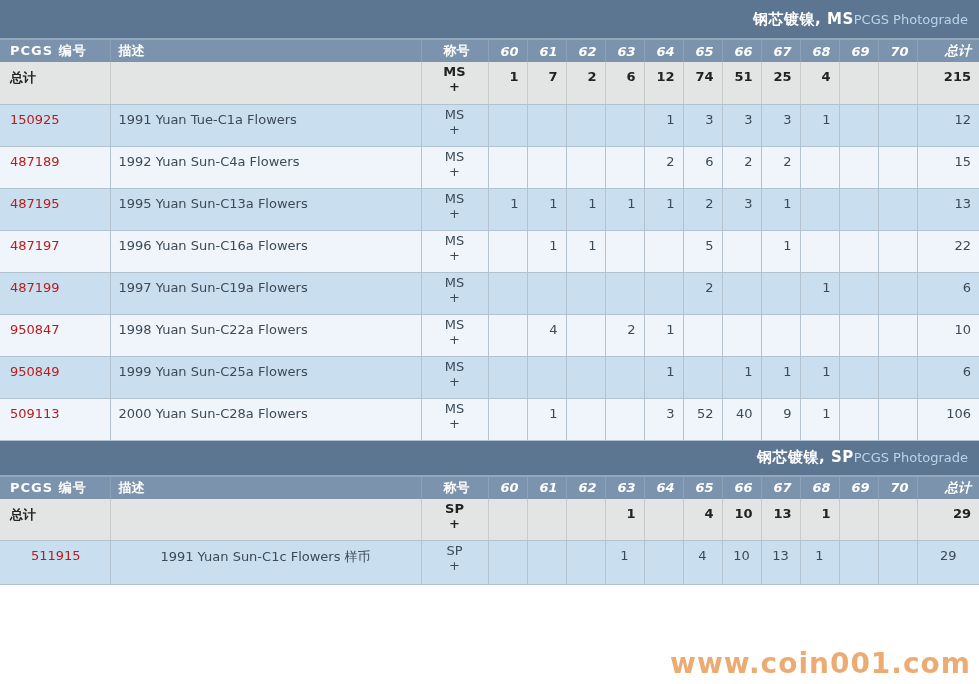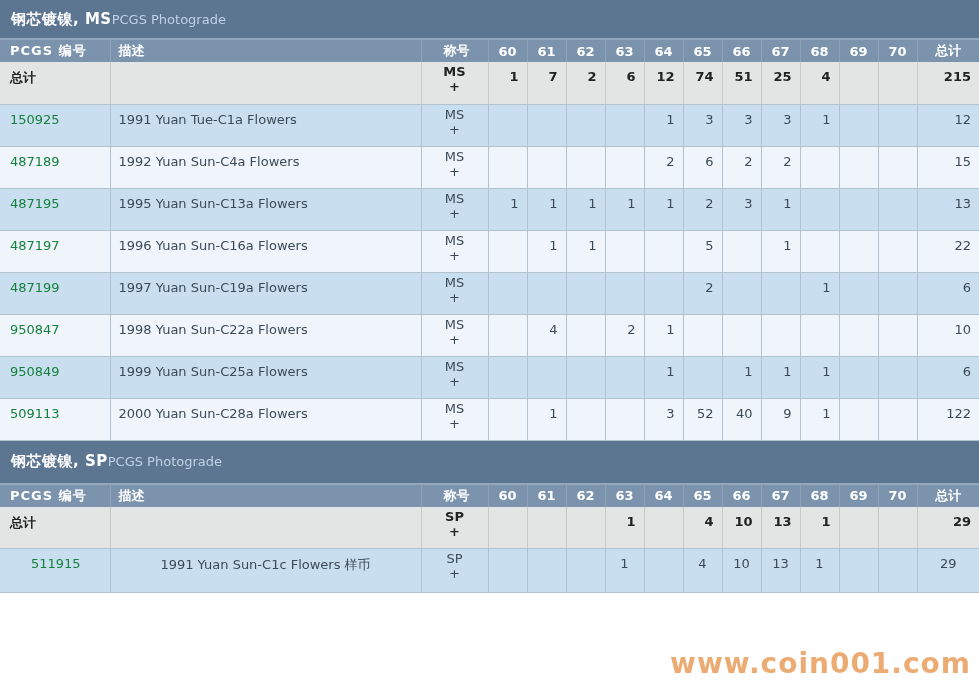--- a/index.html
+++ b/index.html
@@ -1,45 +1,45 @@
 <!DOCTYPE html>
 <html><head>
 <meta charset="utf-8">
 <style>
   * { box-sizing: border-box; margin: 0; padding: 0; }
   html, body { width: 979px; height: 684px; overflow: hidden; background: #ffffff;
     font-family: "DejaVu Sans", "Liberation Sans", sans-serif; }
   .page { position: relative; width: 979px; height: 684px; overflow: hidden; }
 
   .titlebar { height: 40px; background: #5c7590; border-bottom: 2px solid #93a8bc;
-    display: flex; align-items: center; justify-content: flex-start; padding: 0 11px; }
-  .table-block:last-child .titlebar { height: 44px; }
+    display: flex; align-items: center; justify-content: flex-end; padding: 0 11px; }
+  .table-block:last-child .titlebar { height: 36px; }
   .titlebar .title { color: #ffffff; font-weight: bold; font-size: 15px; letter-spacing: 0.5px; }
   .photograde { color: #bdd3e8; font-size: 13px; cursor: pointer; text-decoration: none; }
 
   table { border-collapse: collapse; table-layout: fixed; width: 979px; }
 
   th { background: #7b93ac; color: #ffffff; font-size: 13px; font-weight: bold;
     height: 16px; padding: 2px 8px; border-left: 1px solid #8da2b6; white-space: nowrap; overflow: hidden; }
   th:first-child { border-left: none; padding-left: 10px; letter-spacing: 1px; }
-  .th-l { text-align: left; } .th-c { text-align: center; padding-left: 12px; } .th-r { text-align: center; }
+  .th-l { text-align: left; } .th-c { text-align: center; padding-left: 12px; } .th-r { text-align: right; font-style: italic; }
 
   td { font-size: 13px; color: #3c4a57; vertical-align: top; height: 42px;
     padding: 7px 8px 0 8px; border-left: 1px solid #b3c2cf; border-bottom: 1px solid #b3c2cf;
     white-space: nowrap; overflow: hidden; }
   td:first-child { border-left: none; padding-left: 10px; }
   td.num { text-align: right; }
   td.desig { text-align: center; line-height: 15px; padding-top: 2px; }
 
   tr.total-row td { background: #e3e4e4; color: #222222; font-weight: bold; border-left-color: #c9c9c9; }
   tr.row-blue td { background: #c9dff0; }
   tr.row-light td { background: #eff5fb; }
   .table-block:last-child tbody tr:last-child td { height: 44px; text-align: center; }
 
-  .pcgs-link { color: #15803d; cursor: pointer; }
+  .pcgs-link { color: #b91c1c; cursor: pointer; }
 
   .watermark { position: absolute; right: 8px; bottom: 4px; font-size: 28px; font-weight: bold;
     letter-spacing: 1px; color: rgba(231, 153, 83, 0.82);
     text-shadow: 0 0 2px rgba(255,255,255,0.6); pointer-events: none; }
 </style>
 </head>
 <body>
 
 <div class="page">
   <div id="tables-container">
@@ -257,21 +257,21 @@
               <td class="num">1</td>
               <td class="num"></td>
               <td class="num"></td>
               <td class="num">3</td>
               <td class="num">52</td>
               <td class="num">40</td>
               <td class="num">9</td>
               <td class="num">1</td>
               <td class="num"></td>
               <td class="num"></td>
-              <td class="num">122</td>
+              <td class="num">106</td>
             </tr>
           </tbody>
         </table>
       </div>
       <div class="table-block">
         <div class="titlebar">
           <span class="title">钢芯镀镍, SP</span>
           <span class="photograde">PCGS Photograde</span>
         </div>
         <table class="pop-table">

